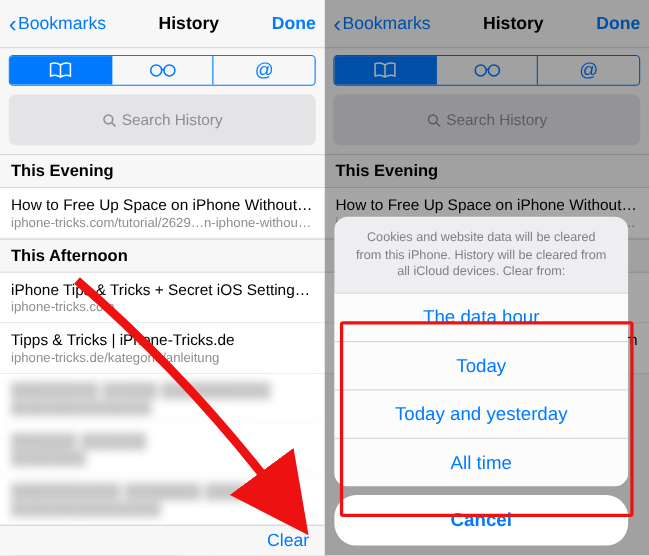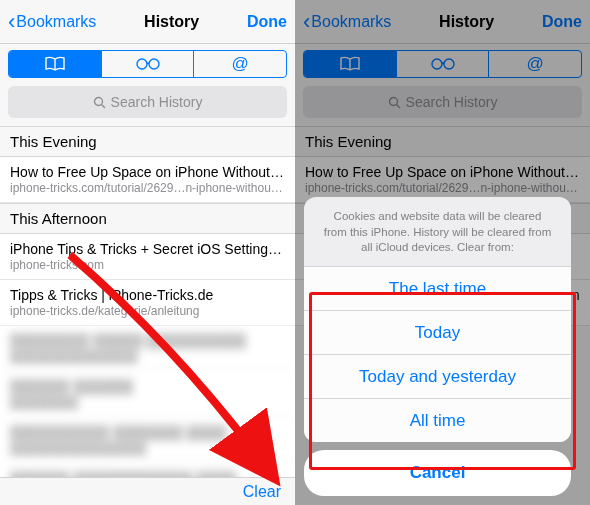--- a/index.html
+++ b/index.html
@@ -10,23 +10,23 @@
   .nav-left { display: flex; align-items: center; color: #007aff; font-size: 16px; }
   .nav-left .chev { font-size: 22px; line-height: 1; margin-right: 1px; }
   .nav-title { font-weight: 600; font-size: 16px; color: #000; }
   .nav-right { color: #007aff; font-size: 16px; font-weight: 600; }
   .segbar { padding: 6px 8px 8px; background: #f7f7f7; }
   .segcontrol { display: flex; border: 1px solid #007aff; border-radius: 4px; overflow: hidden; height: 28px; }
   .seg { flex: 1; display: flex; align-items: center; justify-content: center; font-size: 16px; color: #007aff; border-right: 1px solid #007aff; }
   .seg:last-child { border-right: none; }
   .seg.active { background: #007aff; color: #fff; }
   .searchwrap { padding: 0 8px 8px; background: #f7f7f7; }
-  .searchbox { height: 32px; background: #e4e4e7; border-radius: 6px; display: flex; align-items: center; justify-content: center; color: #8e8e93; font-size: 14px; gap: 5px; }
+  .searchbox { height: 46px; background: #e4e4e7; border-radius: 6px; display: flex; align-items: center; justify-content: center; color: #8e8e93; font-size: 14px; gap: 5px; }
   .list { background: #fff; }
-  .sectionhdr { padding: 6px 10px; font-weight: 400; font-size: 15px; background: #f7f7f7; border-top: 1px solid #d8d8db; border-bottom: 1px solid #d8d8db; }
+  .sectionhdr { padding: 6px 10px; font-weight: 700; font-size: 15px; background: #f7f7f7; border-top: 1px solid #d8d8db; border-bottom: 1px solid #d8d8db; }
   .row { padding: 7px 10px; border-bottom: 1px solid #e5e5e8; background: #fff; }
   .row .title { font-size: 14px; color: #000; white-space: nowrap; overflow: hidden; text-overflow: ellipsis; }
   .row .sub { font-size: 12px; color: #8e8e93; white-space: nowrap; overflow: hidden; text-overflow: ellipsis; margin-top: 1px; }
   .blur { filter: blur(4px); opacity: 0.85; }
   .blur .title, .blur .sub { color: #bdbdbd; }
   .bottombar { position: absolute; bottom: 0; left: 0; right: 0; height: 28px; background: #f7f7f7; border-top: 1px solid #d1d1d4; display: flex; align-items: center; justify-content: flex-end; padding: 0 14px; }
   .clearbtn { color: #007aff; font-size: 16px; }
 
   .pane.right::before { content: ""; position: absolute; inset: 0; background: rgba(0,0,0,0.35); z-index: 2; pointer-events: none; }
 
@@ -201,21 +201,21 @@
       </div>
       <div class="row">
         <div class="title">Coinbase BTC/USD Charts - BitcoinWisdom</div>
         <div class="sub">bitcoinwisdom.com/markets/coinbase/btcusd</div>
       </div>
     </div>
 
     <div class="sheet">
       <div class="sheetgroup">
         <div class="sheetmsg">Cookies and website data will be cleared from this iPhone. History will be cleared from all iCloud devices. Clear from:</div>
-        <div class="sheetopt">The last time</div>
+        <div class="sheetopt">The data hour</div>
         <div class="sheetopt">Today</div>
         <div class="sheetopt">Today and yesterday</div>
         <div class="sheetopt">All time</div>
       </div>
       <div class="sheetcancel">Cancel</div>
     </div>
     <div class="redbox" style="top:292px; height:178px;"></div>
   </div>
 
 </div>

